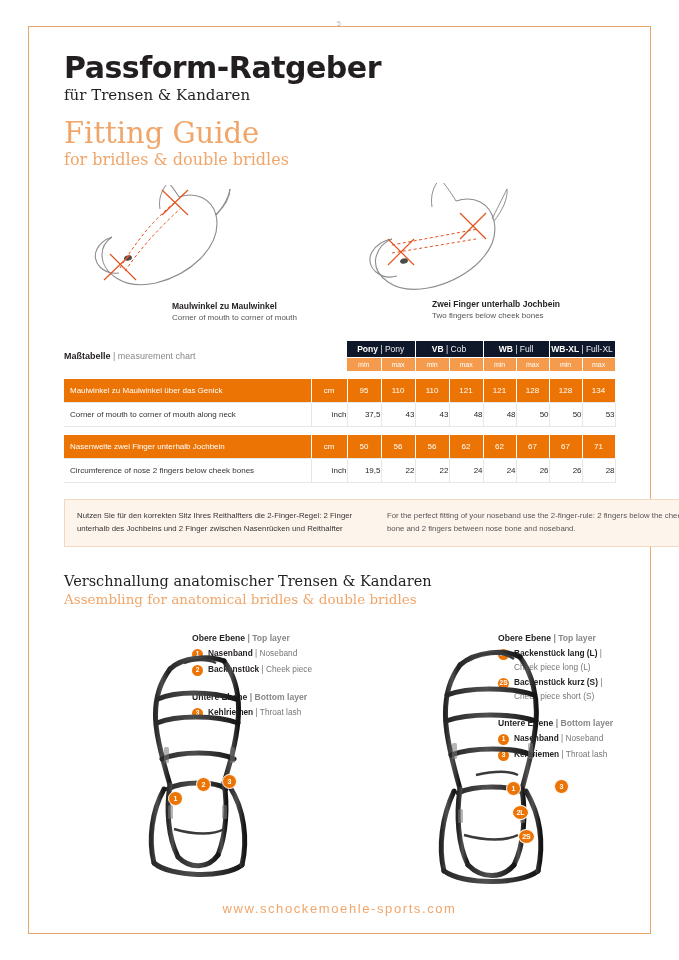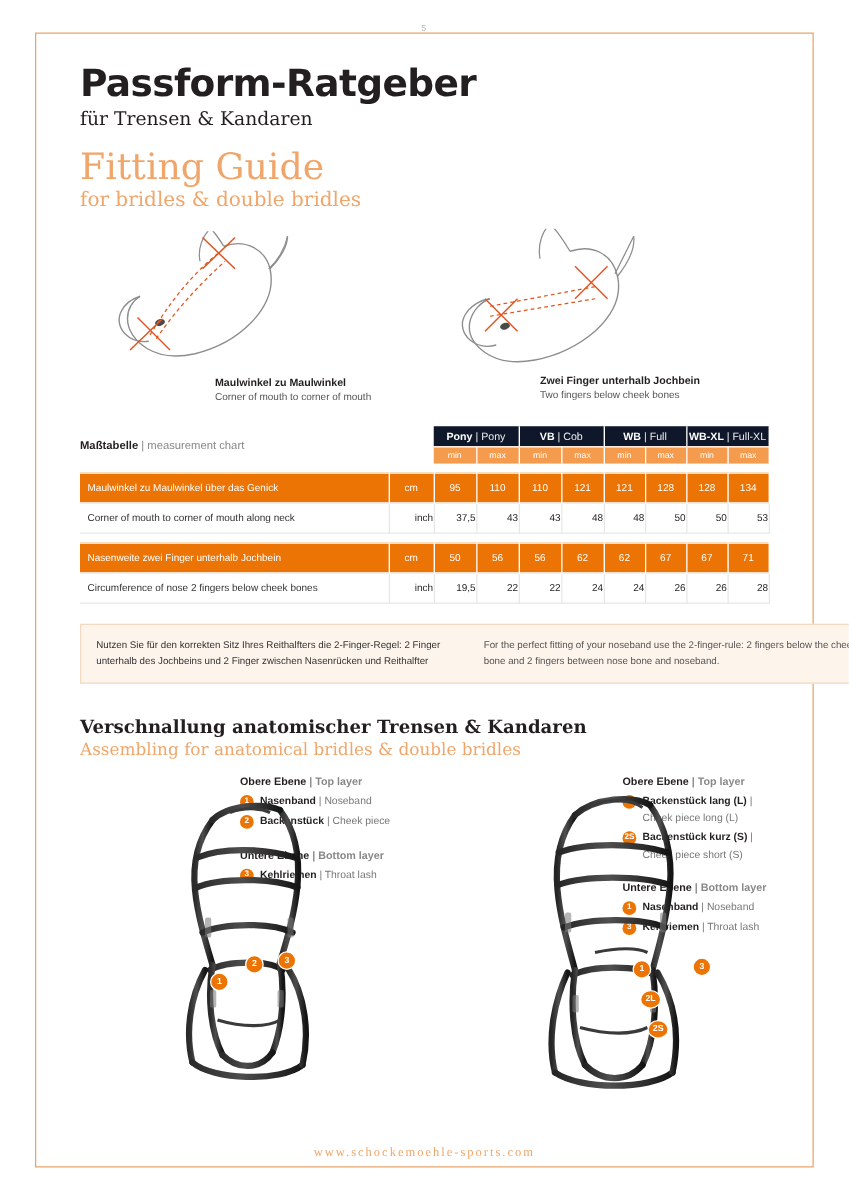--- a/index.html
+++ b/index.html
@@ -176,36 +176,36 @@
     font-size: 7.8px;
     line-height: 1.65;
     color: #333;
   }
   .note .en { color: #555; }
 
   
   .sec2 { margin-top: 26px; }
   .sec2 h2 {
     font-size: 14.5px;
-    font-weight: bold;
+    font-weight: normal;
     color: #231f20;
     margin: 0;
     font-family: "DejaVu Serif", serif;
   }
   .sec2 h3 {
     font-size: 13.5px;
     font-weight: normal;
     color: #f0a66a;
     margin: 2px 0 0 0;
     font-family: "DejaVu Serif", serif;
   }
 
   .panels {
     position: relative;
-    margin-top: 12px;
+    margin-top: 26px;
     height: 250px;
   }
   .legend { position: absolute; font-size: 8.5px; }
   .legend .grp-title {
     font-weight: bold;
     font-size: 8.6px;
     margin-bottom: 5px;
   }
   .legend .grp-title .en { color: #888; font-weight: bold; }
   .legend .item {
@@ -256,28 +256,27 @@
     font-size: 7px;
     font-weight: bold;
     display: flex;
     align-items: center;
     justify-content: center;
     border: 1px solid #fff;
   }
 
   .footer {
     position: absolute;
-    bottom: 32px;
+    bottom: 44px;
     left: 0;
     width: 100%;
     text-align: center;
-    font-size: 10px;
+    font-size: 13px;
     color: #f0a66a;
     letter-spacing: 1.6px;
-    font-family: Liberation Serif, serif;
   }
 </style>
 </head>
 <body>
 
 <div class="page">
   <div class="page-frame"></div>
   <div class="page-marker">5</div>
 
   <div class="content">

